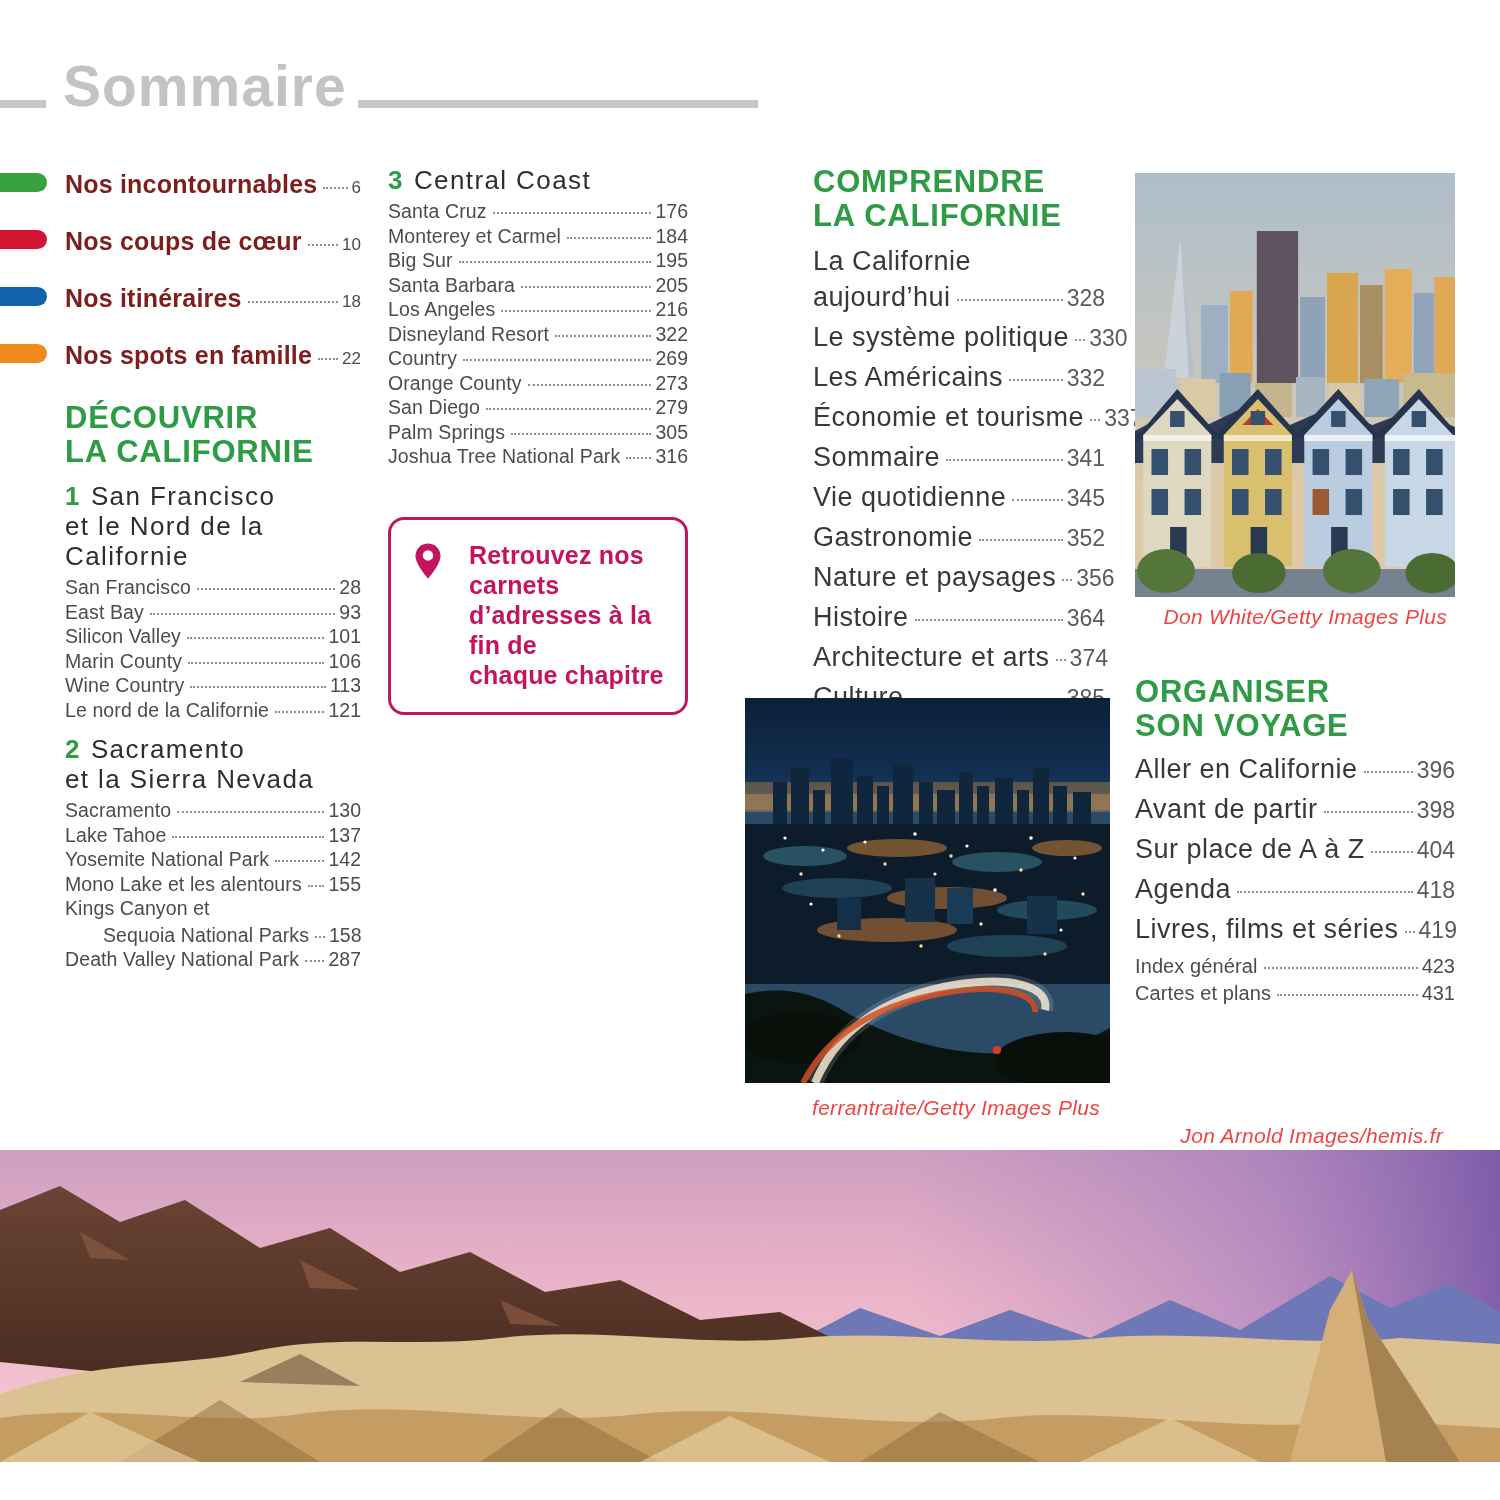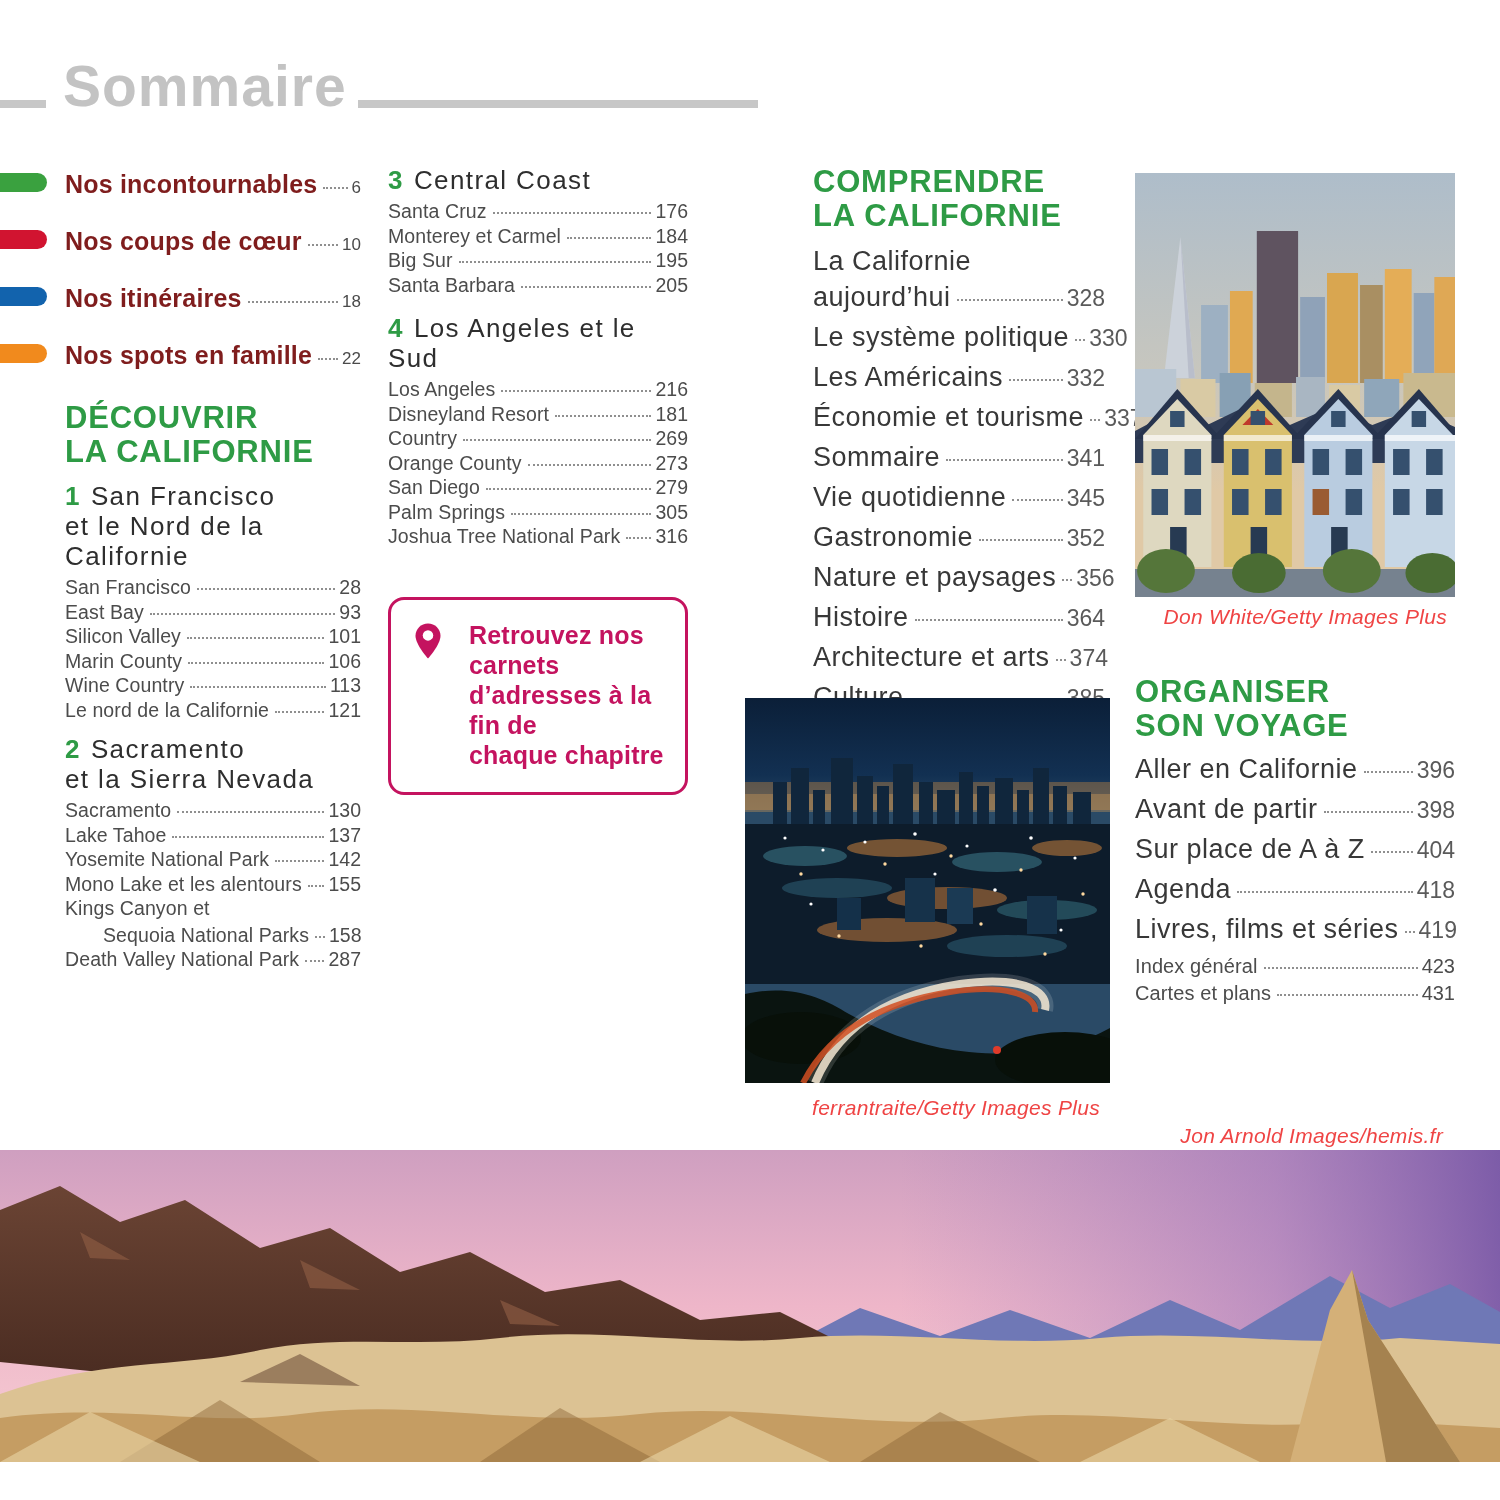--- a/index.html
+++ b/index.html
@@ -222,33 +222,30 @@
         <span class="leader"></span>
         <span class="pg">195</span>
       </div>
       <div class="toc-row">
         <span class="lbl">Santa Barbara</span>
         <span class="leader"></span>
         <span class="pg">205</span>
       </div>
     </div>
 
-    <div class="ch-head ch-block" style="margin-top:16px;">
-      <div><span class="ch-num">4</span><span>Los Angeles et le Sud</span></div>
-    </div>
     <div class="toc-list">
       <div class="toc-row">
         <span class="lbl">Los Angeles</span>
         <span class="leader"></span>
         <span class="pg">216</span>
       </div>
       <div class="toc-row">
         <span class="lbl">Disneyland Resort</span>
         <span class="leader"></span>
-        <span class="pg">181</span>
+        <span class="pg">322</span>
       </div>
       <div class="toc-row">
         <span class="lbl">Country</span>
         <span class="leader"></span>
         <span class="pg">269</span>
       </div>
       <div class="toc-row">
         <span class="lbl">Orange County</span>
         <span class="leader"></span>
         <span class="pg">273</span>

